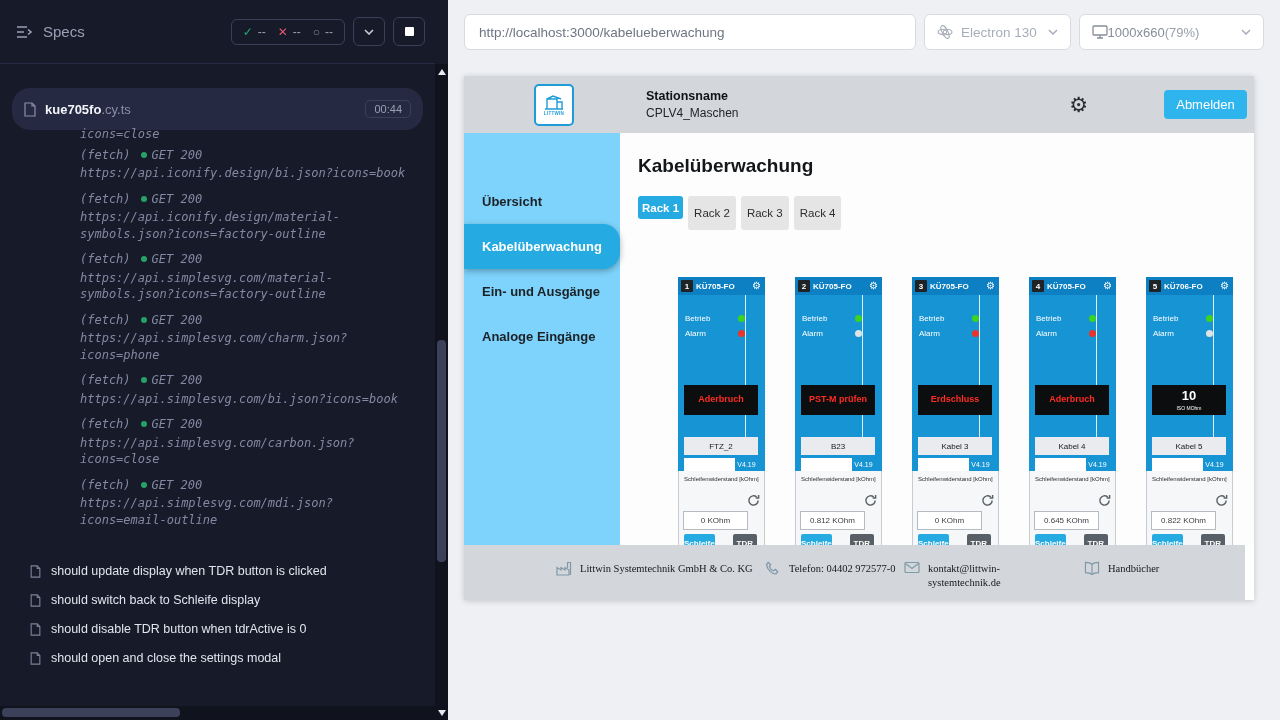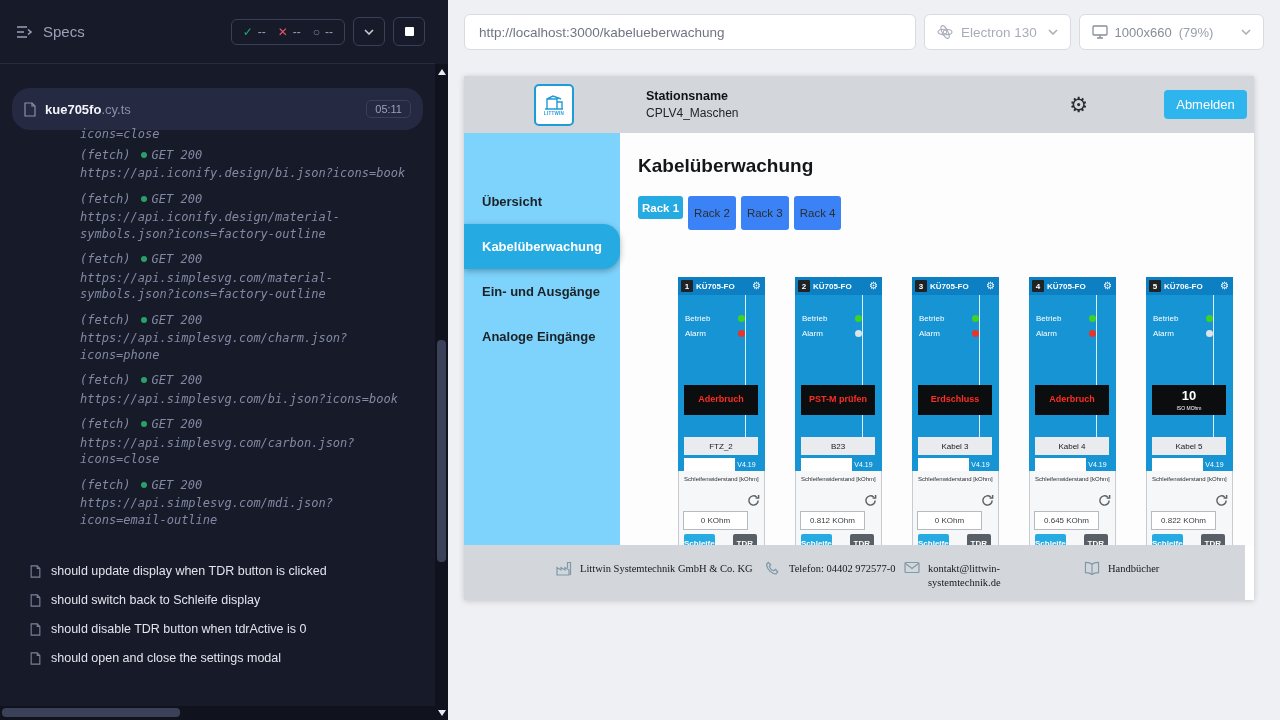--- a/index.html
+++ b/index.html
@@ -51,21 +51,21 @@
   .hthumb { position:absolute; top:2px; height:9px; left:2px; width:178px; background:#3c415a; border-radius:4px; }
 
   
   .stage { position:absolute; top:0; left:448px; right:0; bottom:0; background:var(--chrome-bg); }
   .chrome-bar { position:absolute; top:14px; left:16px; right:16px; height:36px; display:flex; gap:8px; }
   .chrome-box { background:#fff; border:1px solid #d8dbe1; border-radius:6px; height:36px; display:flex;
                 align-items:center; }
   .url-bar { width:464px; padding:0 14px; font-size:13.5px; color:#6f7582; cursor:text; }
   .browser-select { width:150px; padding:0 12px; gap:8px; color:#a7adb8; font-size:13.5px; cursor:pointer; }
   .browser-select .chev { margin-left:auto; }
-  .viewport-box { width:190px; padding:0 12px; gap:7px; color:#878e99; font-size:13px; cursor:pointer; }
+  .viewport-box { width:190px; padding:0 12px; color:#878e99; font-size:13px; cursor:pointer; }
   .viewport-box .zoom { color:#9aa1ab; }
   .viewport-box .chev { margin-left:auto; }
 
   
   .app-frame { position:absolute; left:16px; top:76px; width:790px; height:524px; background:#fff;
                box-shadow:0 1px 6px rgba(0,0,0,.18); overflow:hidden; }
   .app-header { position:absolute; top:0; left:0; right:0; height:57px; background:var(--header-gray);
                 display:flex; align-items:center; }
   .logo { margin-left:70px; width:40px; height:42px; background:#fff; border:2px solid #1e9cd7; border-radius:5px;
           display:flex; flex-direction:column; align-items:center; justify-content:center; gap:1px; flex-shrink:0; }
@@ -80,21 +80,21 @@
   .app-body { position:absolute; top:57px; left:0; right:0; bottom:55px; display:flex; overflow:hidden; background:#fdfdfe; }
   .app-sidebar { width:156px; padding-top:46px; flex-shrink:0; background:#7dd3fc; }
   .nav-item { height:45px; display:flex; align-items:center; padding-left:18px; font-size:13px; font-weight:bold;
               color:#1c2126; cursor:pointer; }
   .nav-item.active { background:var(--accent); color:#fff; border-radius:0 17px 17px 0; box-shadow:0 2px 6px rgba(0,0,0,.3); }
 
   .app-main { flex:1; padding:22px 0 0 18px; position:relative; }
   .page-title { font-size:19px; font-weight:600; color:#14171a; }
   .tabs { display:flex; gap:5px; margin-top:19px; }
   .tab { height:23px; padding:17px 6px; display:flex; align-items:center; font-size:11.5px; border-radius:3px;
-         background:#3b82f6; color:#2c2e30; cursor:pointer; }
+         background:#e5e5e5; color:#2c2e30; cursor:pointer; }
   .tab.active { background:var(--accent); color:#fff; font-weight:bold; padding:0 4px; }
 
   .cards { display:flex; gap:30px; margin:47px 0 0 40px; }
   .card { position:relative; width:87px; height:279px; background:var(--card-blue); flex-shrink:0; }
   .card-head { position:absolute; top:0; left:0; right:0; height:18px; background:var(--card-header-blue);
                display:flex; align-items:center; padding:0 4px 0 3px; gap:3px; }
   .card-num { width:12px; height:12px; background:#1f2326; color:#fff; font-size:8px; font-weight:bold;
               display:flex; align-items:center; justify-content:center; border-radius:1px; flex-shrink:0; }
   .card-model { font-size:8px; font-weight:bold; color:#fff; white-space:nowrap; }
   .card-gear { margin-left:auto; color:#fff; font-size:10px; line-height:1; cursor:pointer; }
@@ -176,21 +176,21 @@
         </button>
       </div>
     </div>
 
     <div class="spec-bar">
       <svg width="12" height="15" viewBox="0 0 12 15" fill="none" stroke="#8b90a8" stroke-width="1.2">
           <path d="M1 1h7l3 3v10H1z"></path>
           <path d="M8 1v3h3"></path>
         </svg>
       <span class="spec-name"><b>kue705fo</b><span class="ext">.cy.ts</span></span>
-      <span class="timer">05:11</span>
+      <span class="timer">00:44</span>
     </div>
 
     <div class="log-area">
       <div class="log-partial">icons=close</div>
       <div id="logs">
           <div class="log-entry">
             <div class="log-line1">
               <span class="log-prefix">(fetch)</span>
               <span class="log-dot"></span>
               <span class="log-status">GET 200</span>

